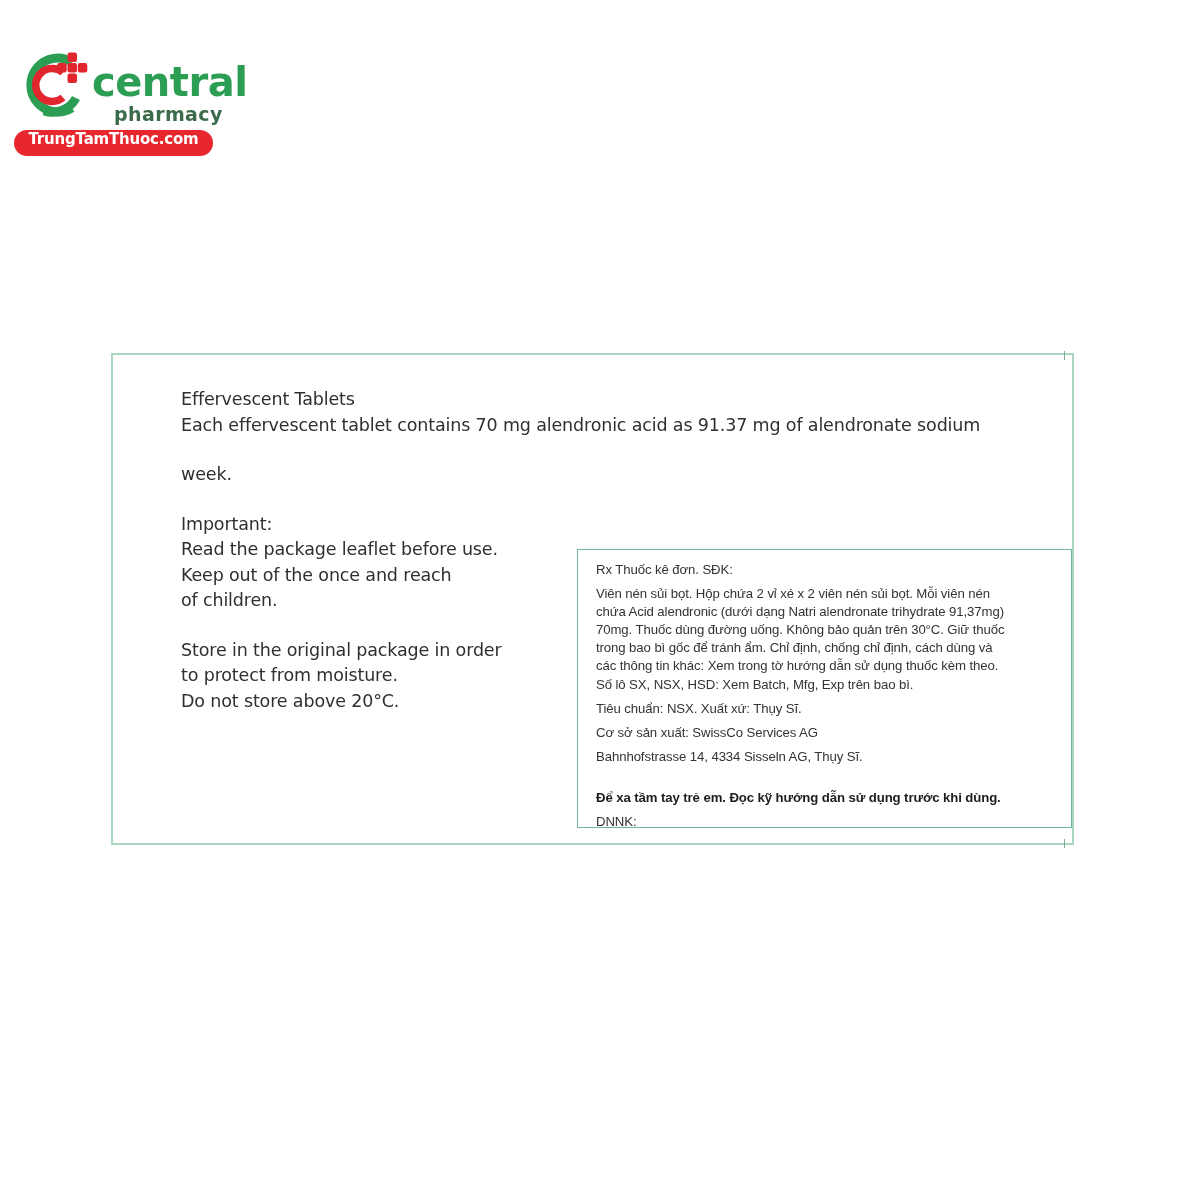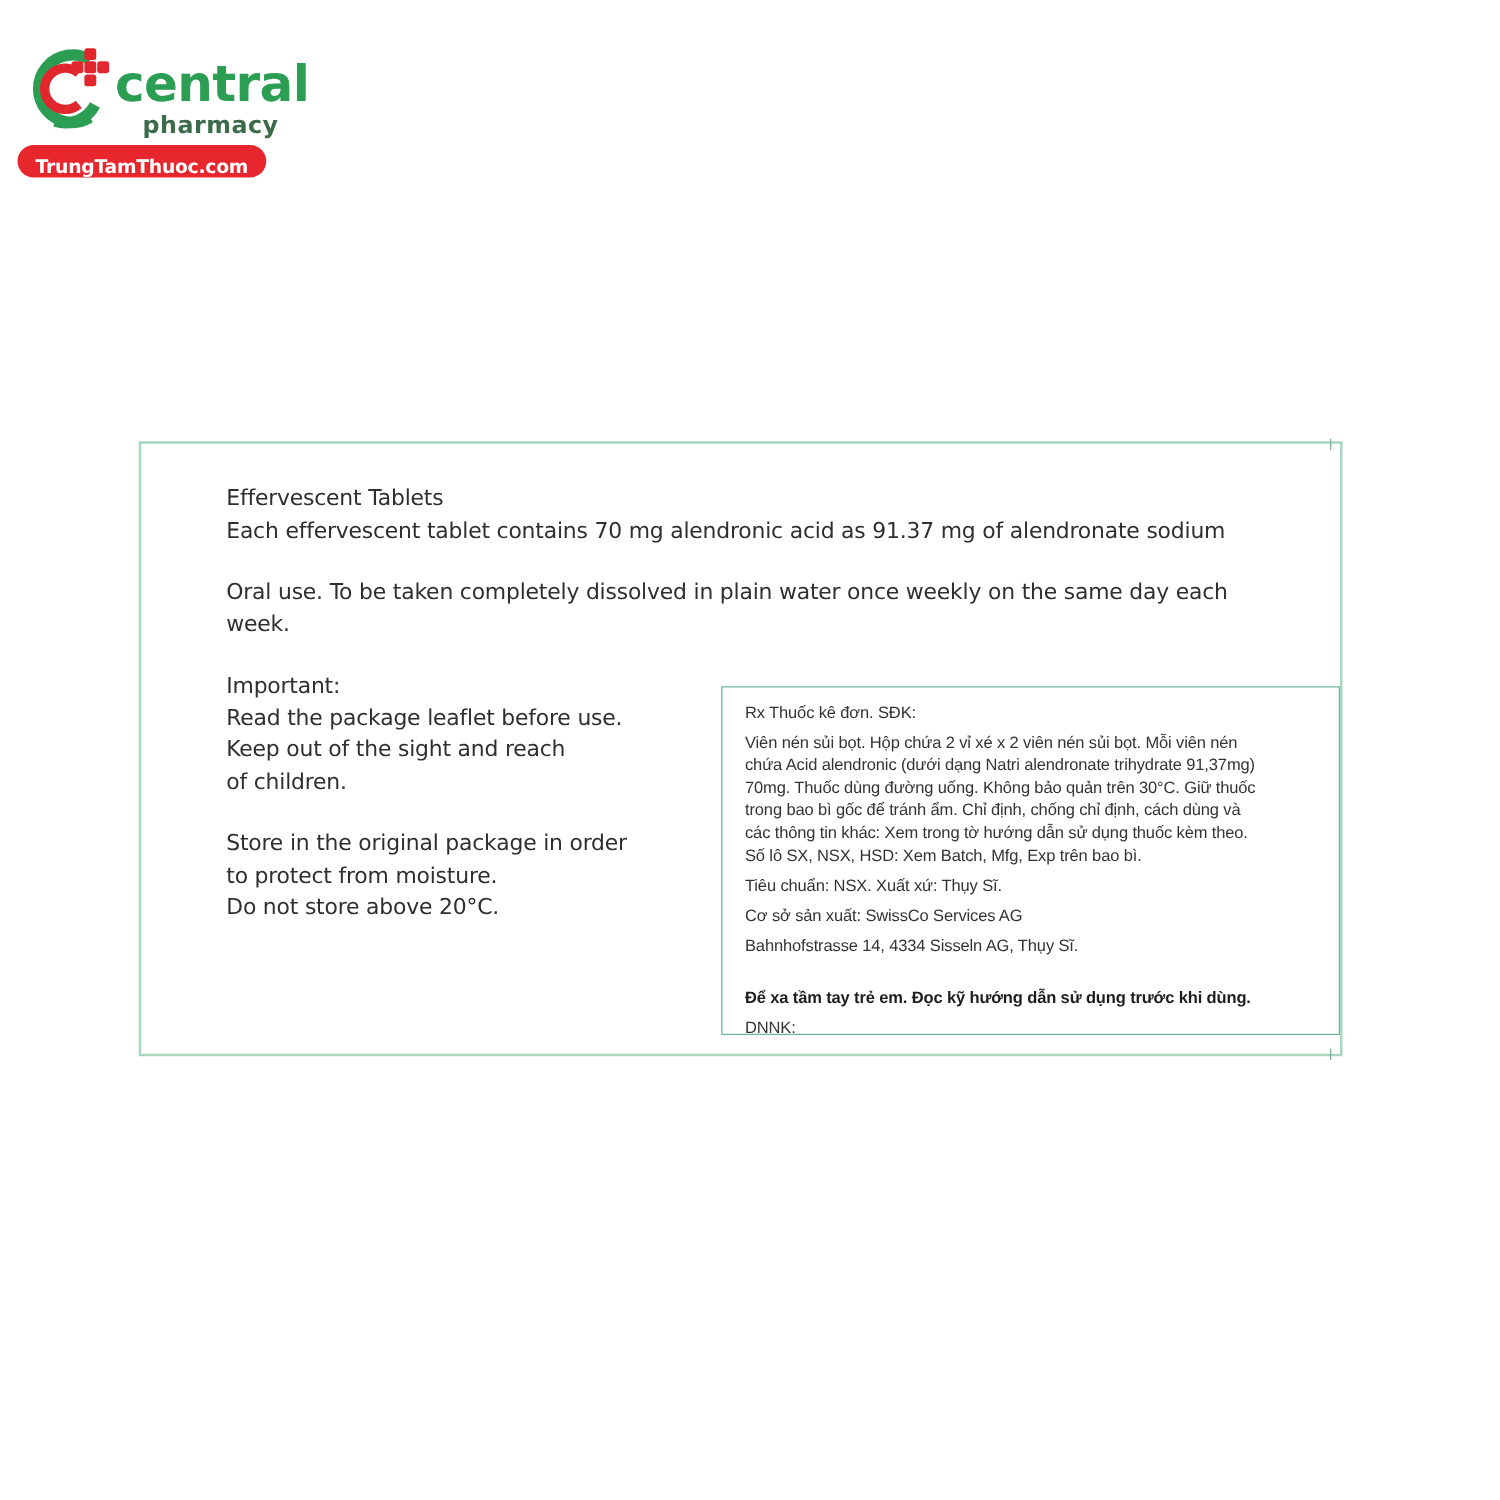--- a/index.html
+++ b/index.html
@@ -12,21 +12,21 @@
     height: 1200px;
     position: relative;
     font-family: "Liberation Sans", sans-serif;
     -webkit-font-smoothing: antialiased;
   }
 
   
   #brand {
     position: absolute;
     left: 12px;
-    top: 26px;
+    top: 40px;
     width: 220px;
     height: 125px;
   }
   #logo-mark {
     position: absolute;
     left: 2px;
     top: 6px;
     width: 78px;
     height: 78px;
   }
@@ -59,21 +59,21 @@
   }
   #site-badge {
     position: absolute;
     left: 2px;
     top: 90px;
     width: 199px;
     height: 26px;
     background: #e8262d;
     border-radius: 13px;
     display: flex;
-    align-items: flex-end;
+    align-items: flex-start;
     justify-content: center;
   }
   #site-badge .badge-text {
     font-family: "DejaVu Sans", sans-serif;
     font-size: 15px;
     font-weight: 700;
     color: #ffffff;
     letter-spacing: -0.2px;
     white-space: nowrap;
   }
@@ -174,28 +174,27 @@
   <div class="corner-tick" id="tick-top"></div>
   <div class="corner-tick" id="tick-bottom"></div>
 
   <div id="english-col">
 
     <div class="en-block">Effervescent Tablets</div>
     <div class="en-block">Each effervescent tablet contains 70 mg alendronic acid as 91.37 mg of alendronate sodium</div>
 
     <div class="en-spacer"></div>
 
-    <div class="en-block">Oral use. To be taken completely dissolved in plain water once weekly on the same day each</div>
     <div class="en-block">week.</div>
 
     <div class="en-spacer"></div>
 
     <div class="en-block en-narrow">Important:</div>
     <div class="en-block en-narrow">Read the package leaflet before use.</div>
-    <div class="en-block en-narrow">Keep out of the sight and reach</div>
+    <div class="en-block en-narrow">Keep out of the once and reach</div>
     <div class="en-block en-narrow">of children.</div>
 
     <div class="en-spacer"></div>
 
     <div class="en-block en-narrow">Store in the original package in order</div>
     <div class="en-block en-narrow">to protect from moisture.</div>
     <div class="en-block en-narrow">Do not store above 20°C.</div>
   </div>
 
   <div id="vn-box">

